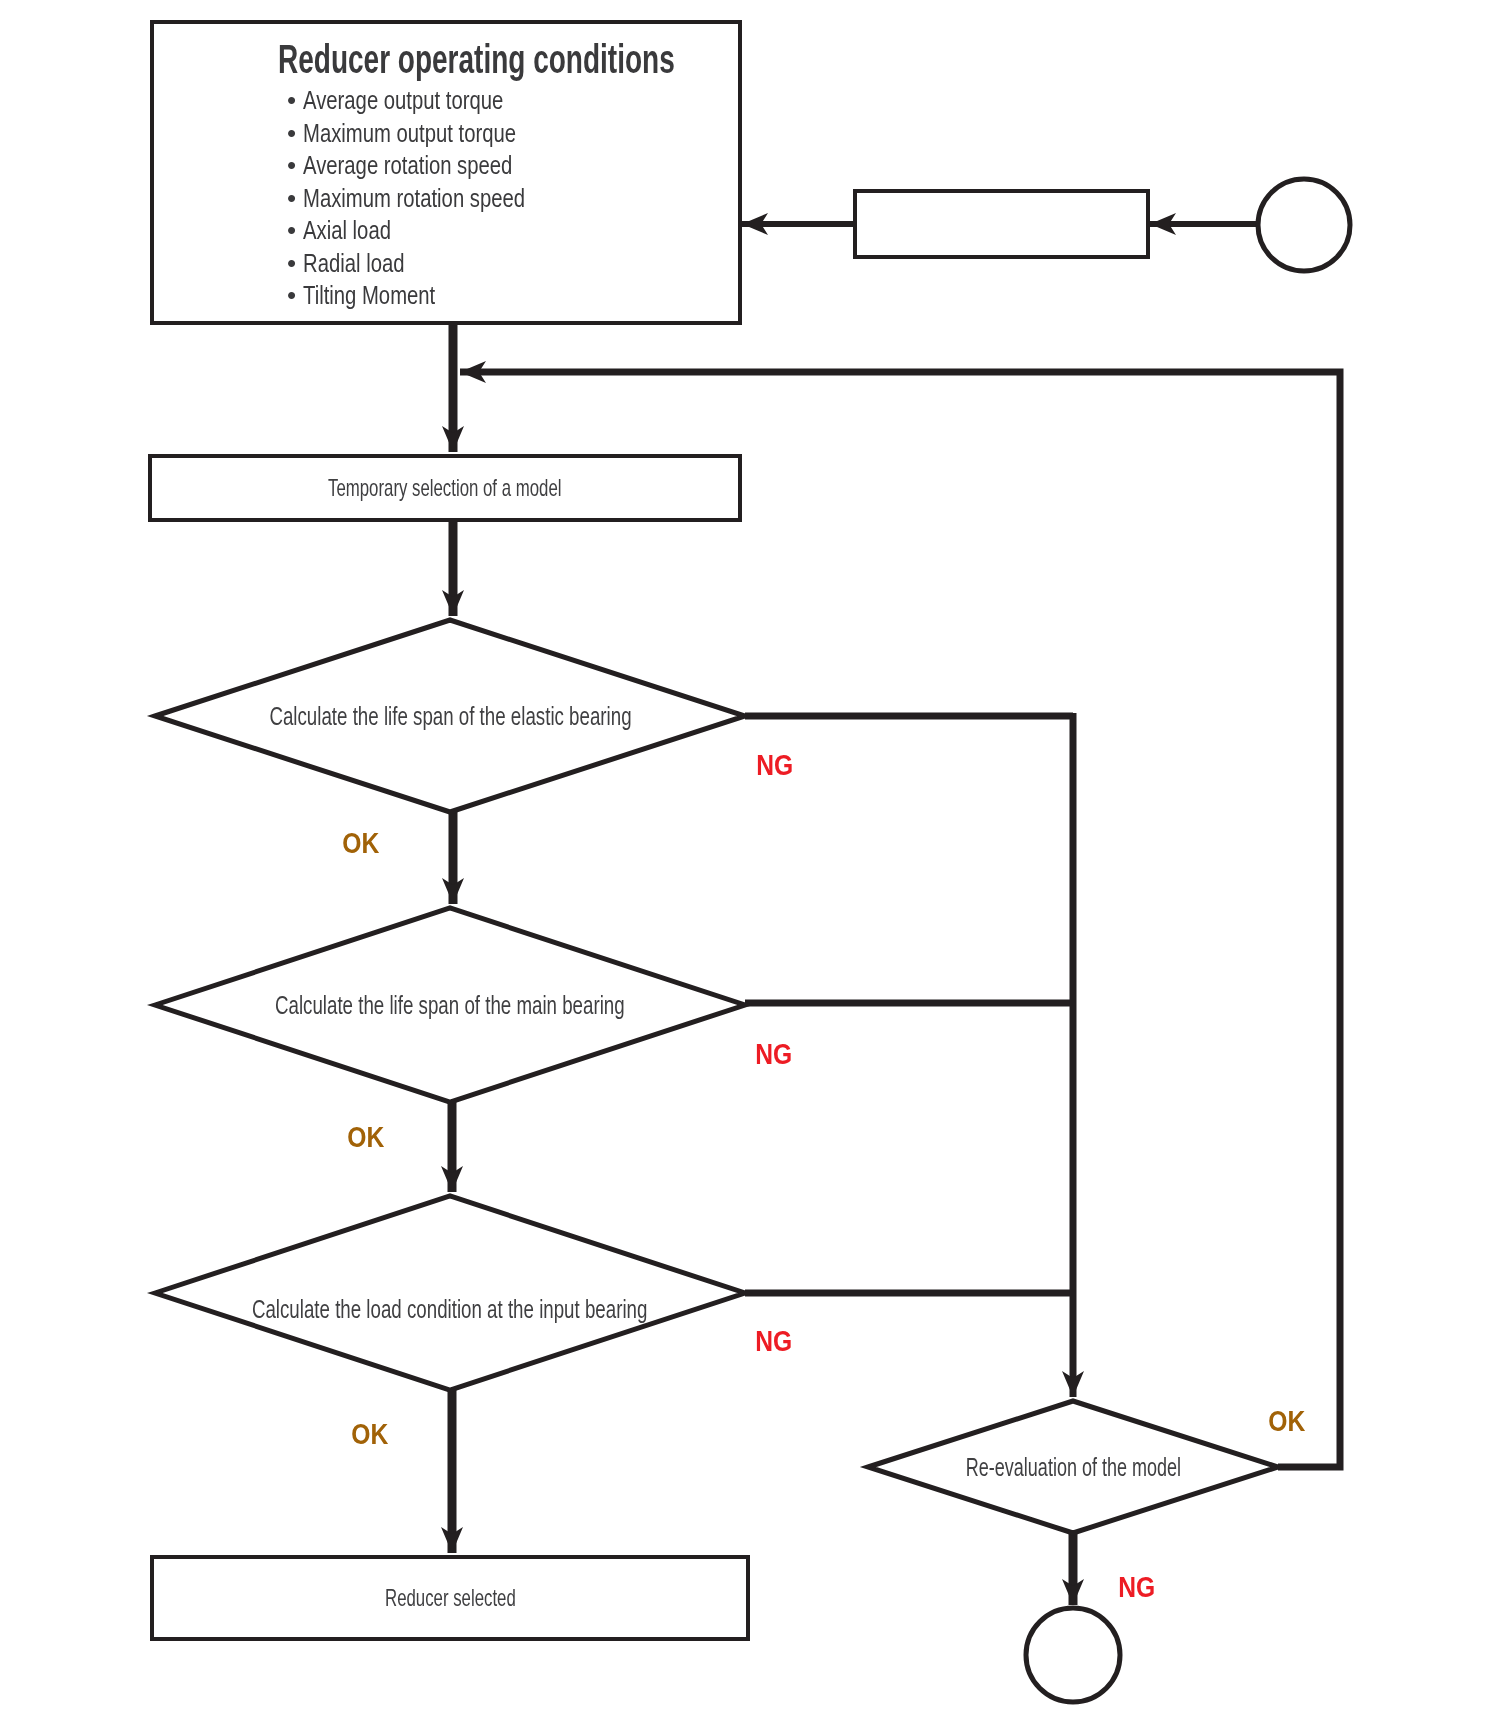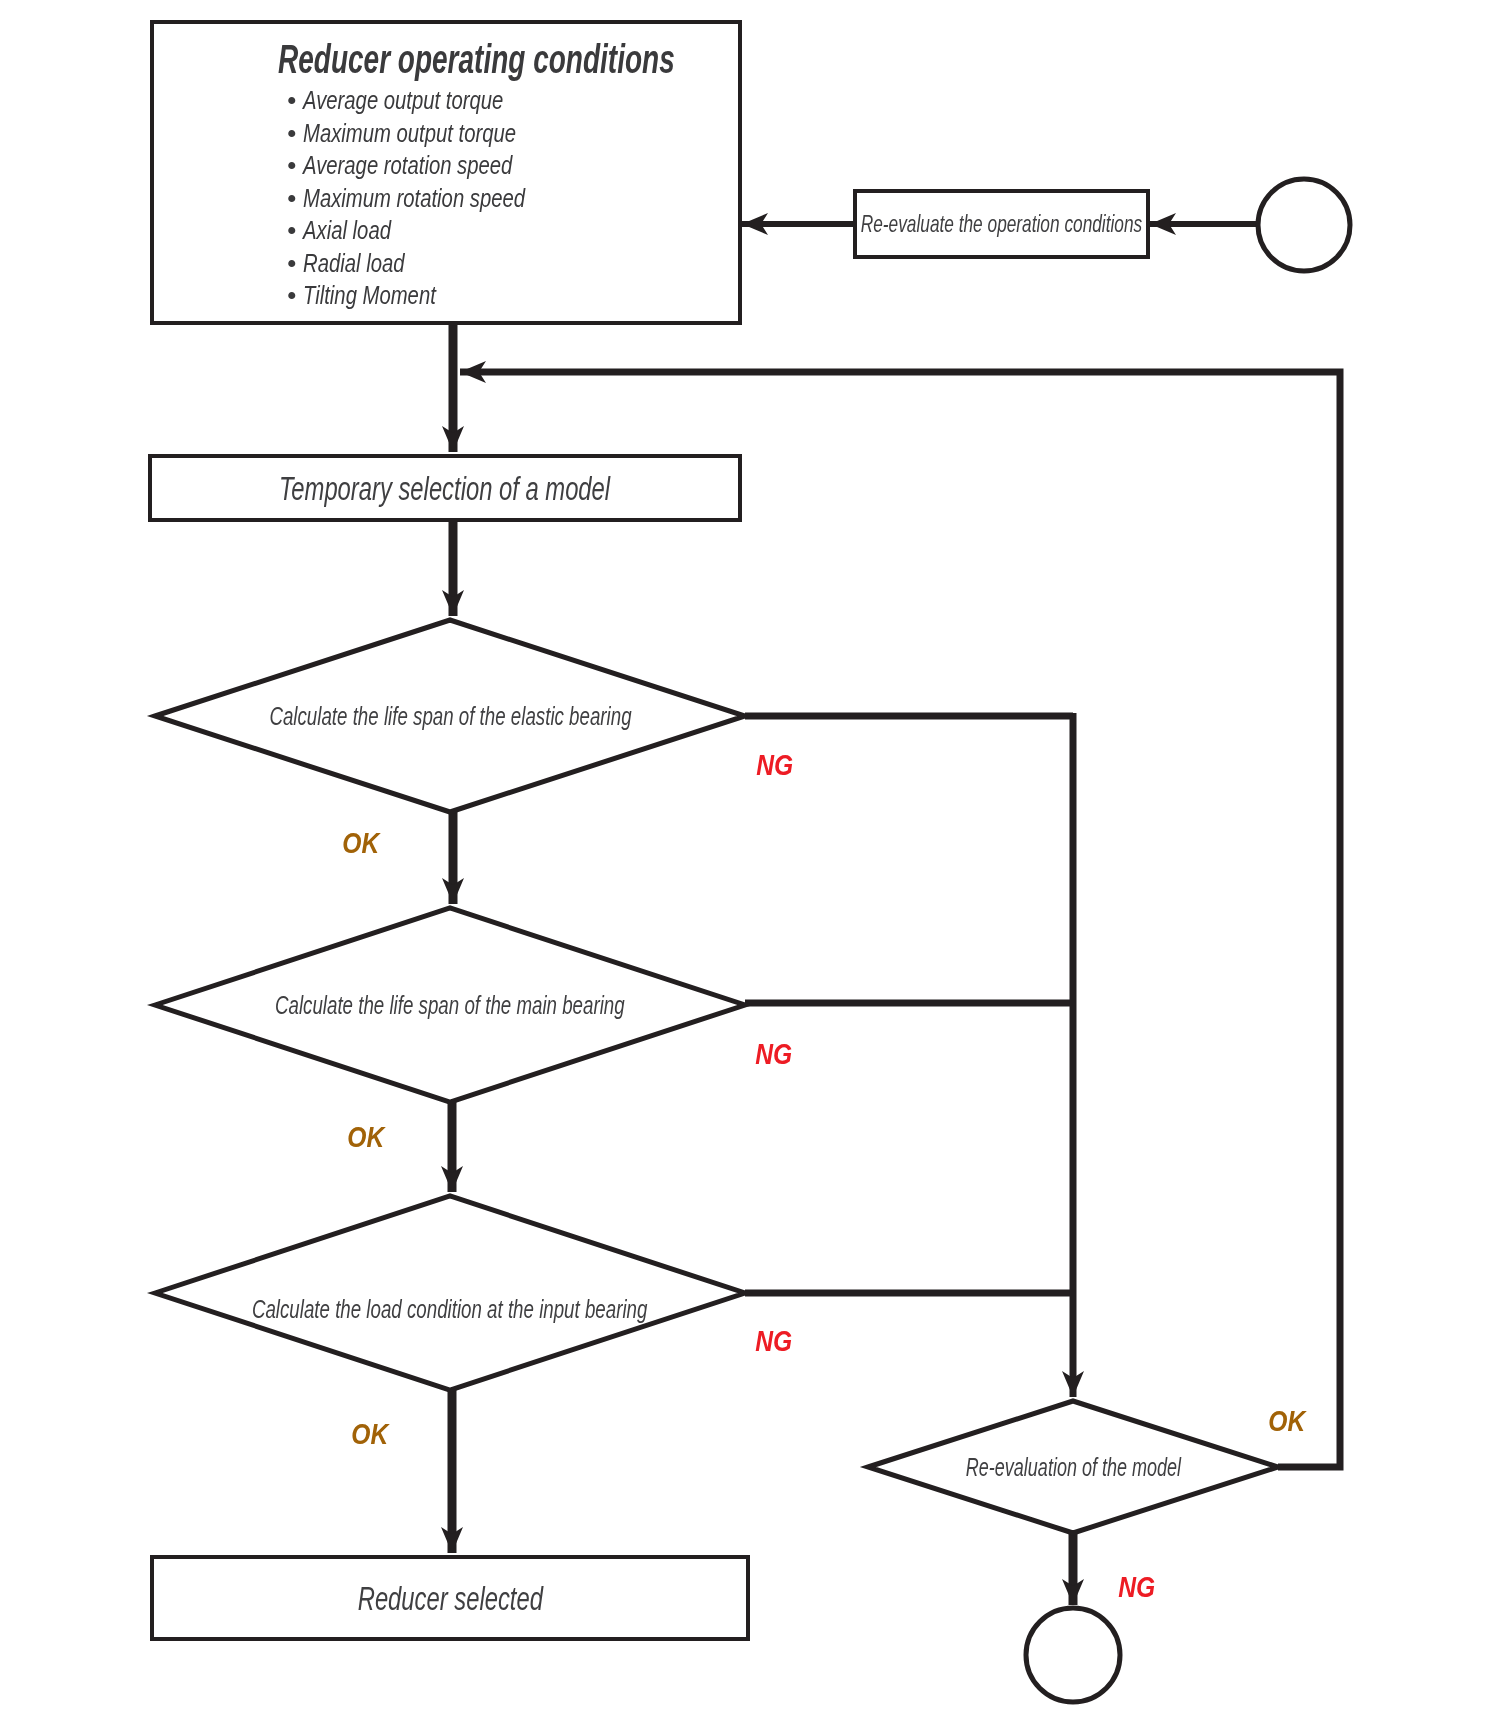--- a/index.html
+++ b/index.html
@@ -1,25 +1,25 @@
 <!DOCTYPE html>
 <html><head>
 <meta charset="utf-8">
 <style>
   html,body{margin:0;padding:0;background:#ffffff;}
   body{font-family:"Liberation Sans",sans-serif;}
-  .page{position:relative;width:1500px;height:1728px;background:#fff;overflow:hidden;font-style:italic;}
+  .page{position:relative;width:1500px;height:1728px;background:#fff;overflow:hidden;}
   svg.wires{position:absolute;left:0;top:0;}
   .t{position:absolute;display:flex;align-items:center;justify-content:center;
      color:#3f3f41;text-align:center;pointer-events:none;}
   .cond{display:inline-block;white-space:nowrap;transform:scaleX(0.72);transform-origin:center center;}
   .cond78{display:inline-block;white-space:nowrap;transform:scaleX(0.78);transform-origin:left center;}
   .title{font-size:40px;font-weight:bold;color:#3a3a3c;}
   .title .cond{transform:scaleX(0.70);}
-  .boxtext{font-size:34px;}
+  .boxtext{font-size:24px;}
   .boxtext .cond{transform:scaleX(0.70);}
   .diatext{font-size:26px;}
   .smalltext{font-size:24px;}
   .bullets{position:absolute;left:287px;top:84px;width:420px;list-style:none;margin:0;padding:0;
            font-size:26px;color:#3a3a3c;}
   .bullets li{line-height:32.5px;white-space:nowrap;}
   .bullets li::before{content:"\2022\00a0";}
   .oklabel{font-size:29px;font-weight:bold;color:#a16207;}
   .nglabel{font-size:29px;font-weight:bold;color:#ed1c24;}
   .oklabel .lbl,.nglabel .lbl{display:inline-block;transform:scaleX(0.85);transform-origin:center center;}
@@ -69,23 +69,20 @@
   <ul class="bullets">
     <li><span class="cond78">Average output torque</span></li>
     <li><span class="cond78">Maximum output torque</span></li>
     <li><span class="cond78">Average rotation speed</span></li>
     <li><span class="cond78">Maximum rotation speed</span></li>
     <li><span class="cond78">Axial load</span></li>
     <li><span class="cond78">Radial load</span></li>
     <li><span class="cond78">Tilting Moment</span></li>
   </ul>
 
-  <div class="t smalltext" style="left:855px;top:193px;width:293px;height:62px;">
-    <span class="cond">Re-evaluate the operation conditions</span>
-  </div>
 
   <div class="t boxtext" style="left:150px;top:458px;width:590px;height:60px;">
     <span class="cond">Temporary selection of a model</span>
   </div>
 
   <div class="t diatext" style="left:155px;top:690px;width:590px;height:52px;">
     <span class="cond">Calculate the life span of the elastic bearing</span>
   </div>
 
   <div class="t diatext" style="left:155px;top:979px;width:590px;height:52px;">

